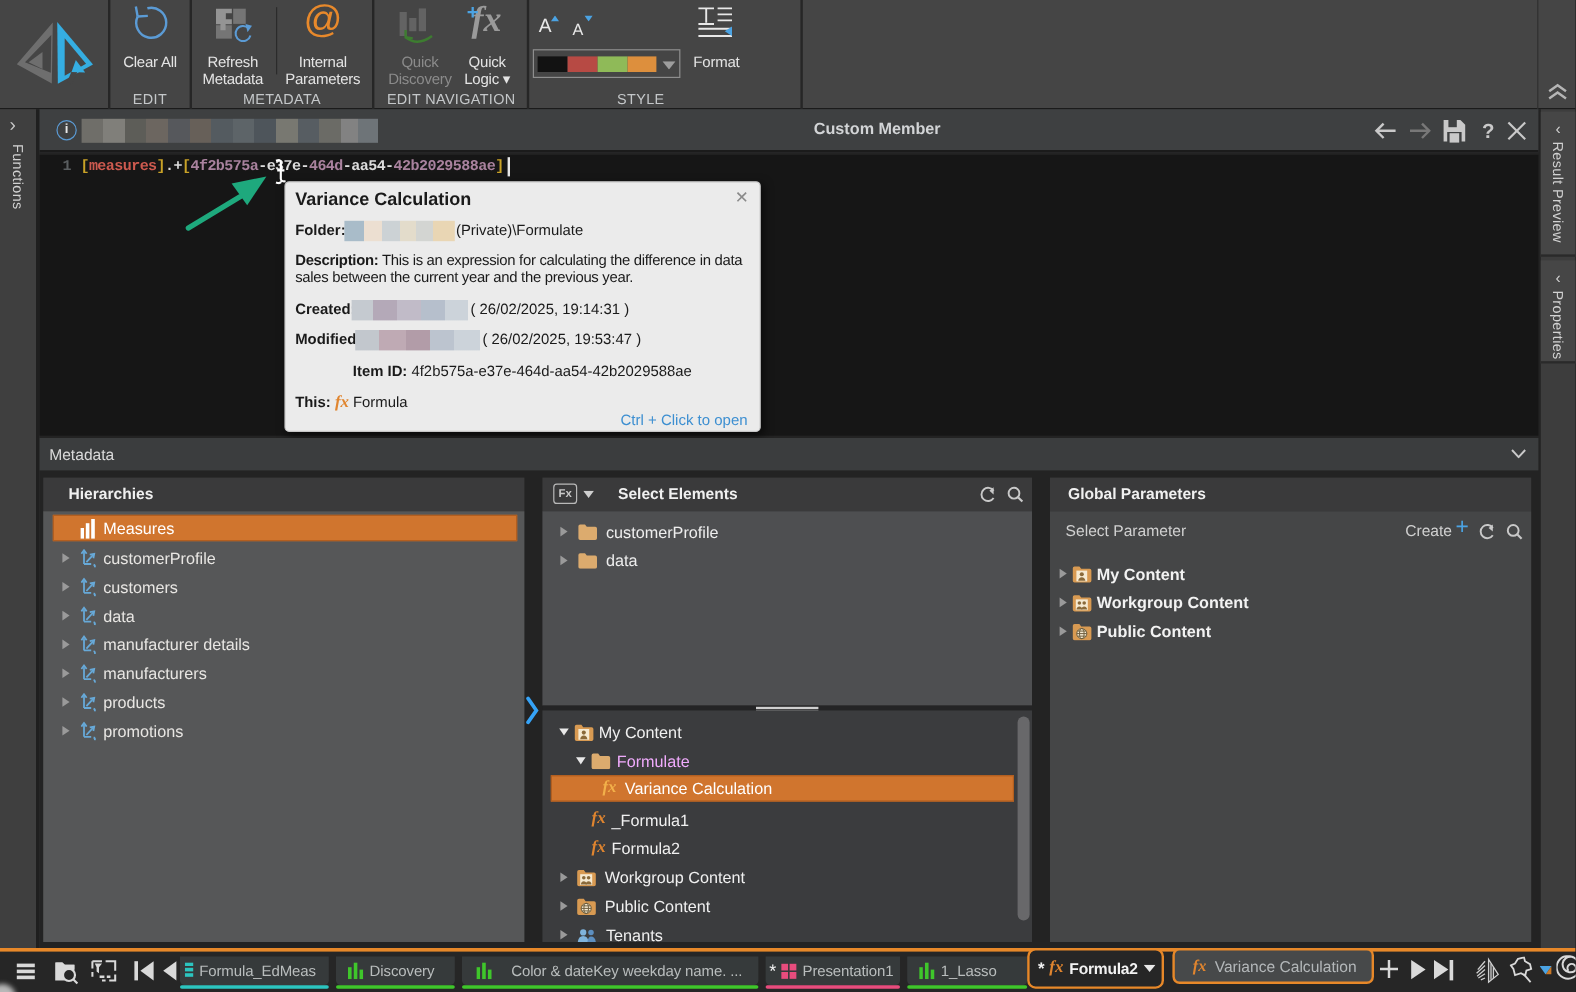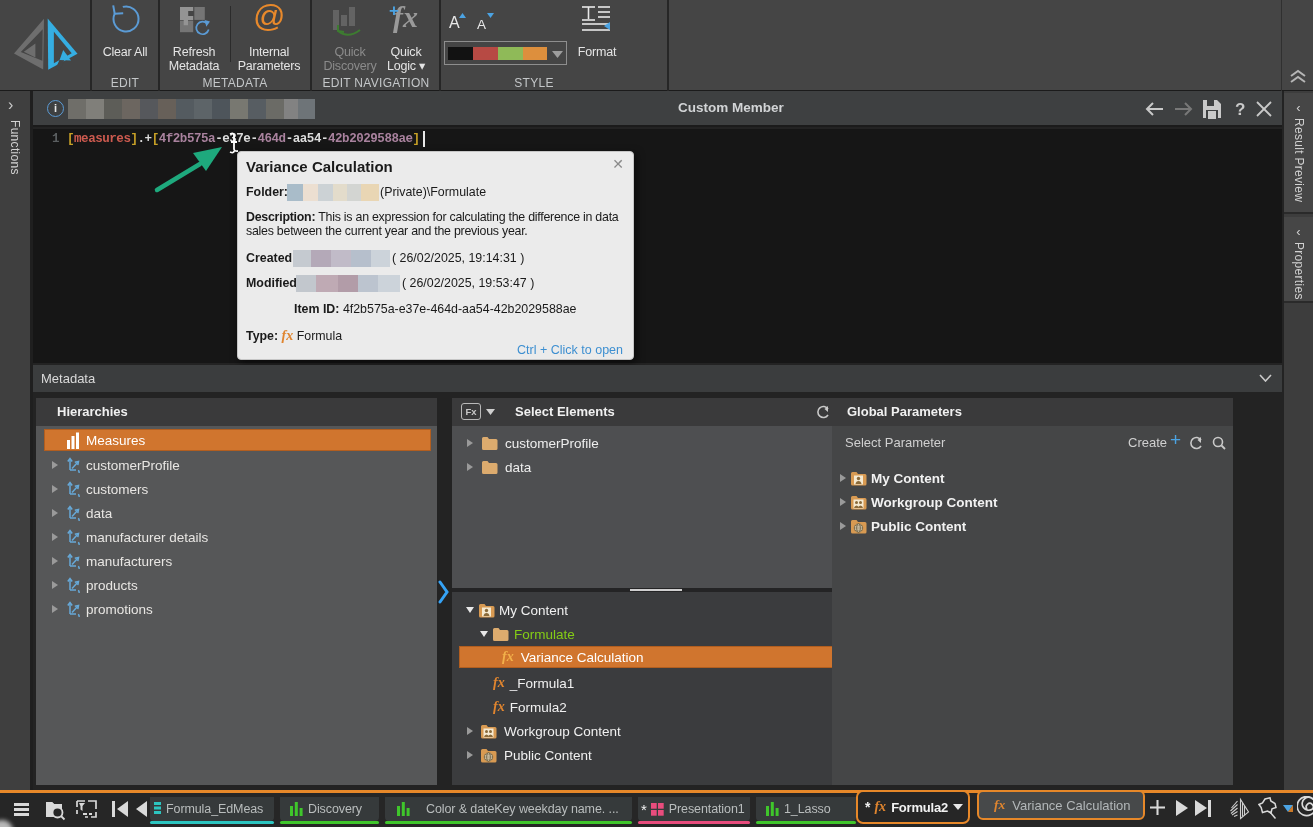--- a/index.html
+++ b/index.html
@@ -25,21 +25,21 @@
   #edhead { position:absolute; left:33px; top:91px; width:1249px; height:36px; background:#3e4041; border-bottom:2px solid #1b1b1b; }
   #code { position:absolute; left:33px; top:129px; width:1249px; height:234px; background:#161616;
      font-family:"Liberation Mono", monospace; font-size:12.5px; font-weight:bold; letter-spacing:-0.45px; }
   #metabar { position:absolute; left:33px; top:365px; width:1249px; height:27px; background:#3b3d3e; }
 
   
   .panel-h { position:absolute; height:28px; background:#3a3a3b; color:#f0f0f0; font-size:13px; font-weight:bold; }
   #hier { position:absolute; left:36px; top:398px; width:401px; height:387px; }
   #hier-body { position:absolute; left:0; top:28px; width:401px; height:359px; background:#565758; }
   #selel { position:absolute; left:452px; top:398px; width:408px; height:387px; }
-  #gparam { position:absolute; left:832px; top:398px; width:401px; height:387px; }
+  #gparam { position:absolute; left:875px; top:398px; width:401px; height:387px; }
   .trow { position:absolute; height:24px; display:flex; align-items:center; color:#e8e6e3; font-size:13.5px; }
   .arr { width:0; height:0; border-left:6px solid #9a9a9a; border-top:4.5px solid transparent; border-bottom:4.5px solid transparent; display:inline-block; }
   .darr { width:0; height:0; border-top:6px solid #e8e8e8; border-left:4.5px solid transparent; border-right:4.5px solid transparent; display:inline-block; }
   .fx { font-family:"Liberation Serif", serif; font-style:italic; font-weight:bold; color:#e0852f; }
 
   
   #tooltip { position:absolute; left:237px; top:151px; width:397px; height:209px; background:#ebebeb;
     border:1px solid #c6c6c6; border-radius:4px; box-shadow:2px 3px 8px rgba(0,0,0,0.55);
     font-size:12.4px; color:#1a1a1a; }
   #tooltip b { font-weight:bold; }
@@ -207,21 +207,21 @@
     <div style="position:absolute;left:49px;top:32px;width:92px;height:17px;background:linear-gradient(90deg,#a9bcc9 0 16px,#ecdfd1 0 31px,#ccd2d5 0 46px,#e3dccb 0 60px,#d3d5d2 0 74px,#e9d6b4 0 92px);"></div>
     <div style="position:absolute;left:142px;top:33px;">(Private)\Formulate</div>
     <div style="position:absolute;left:8px;top:59px;width:381px;line-height:13.5px;letter-spacing:-0.25px;"><b>Description:</b> This is an expression for calculating the difference in data sales between the current year and the previous year.</div>
     <div style="position:absolute;left:8px;top:99px;"><b>Created:</b></div>
     <div style="position:absolute;left:55px;top:98px;width:97px;height:17px;background:linear-gradient(90deg,#c5cad0 0 18px,#b4a9b8 0 38px,#c1bbc8 0 58px,#b6bfcc 0 78px,#ccd3da 0 97px);"></div>
     <div style="position:absolute;left:154px;top:99px;">( 26/02/2025, 19:14:31 )</div>
     <div style="position:absolute;left:8px;top:124px;"><b>Modified:</b></div>
     <div style="position:absolute;left:58px;top:123px;width:104px;height:17px;background:linear-gradient(90deg,#c2c7cd 0 20px,#bfaab4 0 42px,#b29ca8 0 62px,#bcc4cf 0 82px,#ccd3da 0 104px);"></div>
     <div style="position:absolute;left:164px;top:124px;">( 26/02/2025, 19:53:47 )</div>
     <div style="position:absolute;left:8px;top:150px;margin-left:48px;"><b>Item ID:</b> 4f2b575a-e37e-464d-aa54-42b2029588ae</div>
-    <div style="position:absolute;left:8px;top:176px;"><b>Type:</b> <span class="fx" style="font-size:14px;">fx</span> Formula</div>
+    <div style="position:absolute;left:8px;top:176px;"><b>This:</b> <span class="fx" style="font-size:14px;">fx</span> Formula</div>
     <div style="position:absolute;right:10px;top:191px;color:#3d8fd1;font-size:12.5px;">Ctrl + Click to open</div>
   </div>
 
   <div id="metabar">
     <div style="position:absolute;left:8px;top:6px;color:#dadada;font-size:13px;">Metadata</div>
     <svg class="abs" style="left:1226px;top:9px" width="13" height="8">
         <polyline points="1,1 6.5,7 12,1" fill="none" stroke="#c9c9c9" stroke-width="1.6"></polyline>
       </svg>
   </div>
 
@@ -383,21 +383,21 @@
             <circle cx="8.5" cy="7.5" r="1.7" fill="#8a6a3a"></circle>
             <path d="M5.5,13 q0.5,-3 3,-3 q2.5,0 3,3 z" fill="#8a6a3a"></path>
           </svg>
           <span style="margin-left:4px;color:#f0f0f0">My Content</span>
         </div>
       <div class="trow" style="left:0;top:30px;width:408px;">
           <span class="darr" style="margin-left:28px"></span>
           <svg style="margin-left:4px" width="17" height="14" viewBox="0 0 17 14">
             <path d="M1,2.5 q0,-1.5 1.5,-1.5 h4 l1.5,2 h7 q1.5,0 1.5,1.5 v8 q0,1.5 -1.5,1.5 h-12.5 q-1.5,0 -1.5,-1.5 z" fill="#dcab6e"></path>
           </svg>
-          <span style="margin-left:5px;color:#84cc16">Formulate</span>
+          <span style="margin-left:5px;color:#f0abfc">Formulate</span>
         </div>
       <div style="position:absolute;left:7px;top:54px;width:386px;height:22px;background:#d0752e;border:1px solid #b25e1f;display:flex;align-items:center;">
         <span class="fx" style="margin-left:42px;font-size:14px;color:#f2b04a;">fx</span>
           <span style="margin-left:7px;color:#fff;font-size:13.5px;">Variance Calculation</span>
       </div>
       <div class="trow" style="left:0;top:79px;width:408px;">
           <span class="fx" style="margin-left:41px;font-size:14px;">fx</span>
           <span style="margin-left:5px;color:#f0f0f0">_Formula1</span>
         </div>
       <div class="trow" style="left:0;top:103px;width:408px;">
@@ -420,20 +420,30 @@
           <span class="arr" style="margin-left:15px"></span>
           <svg style="margin-left:7px" width="17" height="15" viewBox="0 0 17 15">
             <path d="M1,2.5 q0,-1.5 1.5,-1.5 h4 l1.5,2 h7 q1.5,0 1.5,1.5 v8.5 q0,1.5 -1.5,1.5 h-12.5 q-1.5,0 -1.5,-1.5 z" fill="#d89a52"></path>
             <circle cx="8.5" cy="9" r="4.2" fill="#f5ead2" stroke="#6a5a3a" stroke-width="0.8"></circle>
             <ellipse cx="8.5" cy="9" rx="1.9" ry="4.2" fill="none" stroke="#6a5a3a" stroke-width="0.8"></ellipse>
             <line x1="4.3" y1="9" x2="12.7" y2="9" stroke="#6a5a3a" stroke-width="0.8"></line>
             <line x1="4.9" y1="6.9" x2="12.1" y2="6.9" stroke="#6a5a3a" stroke-width="0.8"></line>
             <line x1="4.9" y1="11.1" x2="12.1" y2="11.1" stroke="#6a5a3a" stroke-width="0.8"></line>
           </svg>
           <span style="margin-left:7px;color:#f0f0f0">Public Content</span>
+        </div>
+      <div class="trow" style="left:0;top:175px;width:408px;">
+          <span class="arr" style="margin-left:15px"></span>
+          <svg style="margin-left:7px" width="18" height="14" viewBox="0 0 18 14">
+            <circle cx="6" cy="5" r="2.6" fill="#7fb3dc"></circle>
+            <path d="M1.5,13 q0.5,-5 4.5,-5 q4,0 4.5,5 z" fill="#7fb3dc"></path>
+            <circle cx="12.5" cy="5" r="2.3" fill="#5d8fc0"></circle>
+            <path d="M9.5,13 q0.6,-4.6 3,-4.6 q3.4,0 4,4.6 z" fill="#5d8fc0"></path>
+          </svg>
+          <span style="margin-left:7px;color:#f0f0f0">Tenants</span>
         </div>
       <div style="position:absolute;left:396px;top:5px;width:10px;height:170px;background:#68686a;border-radius:5px;"></div>
     </div>
   </div>
 
   <div id="gparam">
     <div class="panel-h" style="left:0;top:0;width:401px;">
         <span style="position:absolute;left:15px;top:6px;">Global Parameters</span>
       </div>
     <div style="position:absolute;left:0;top:28px;width:401px;height:359px;background:#454647;">

